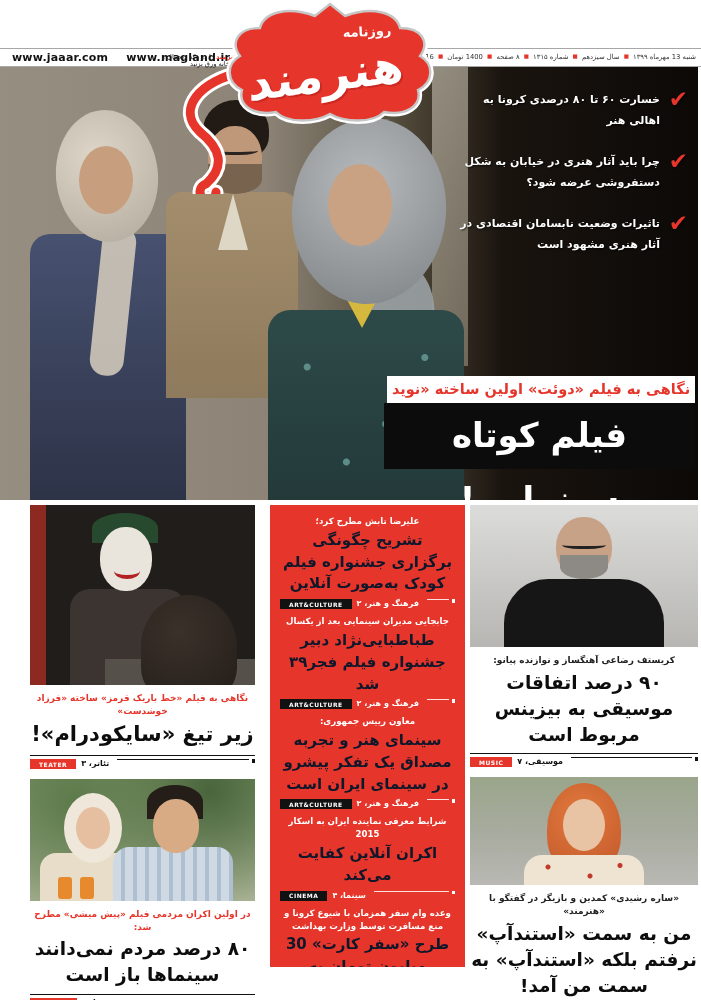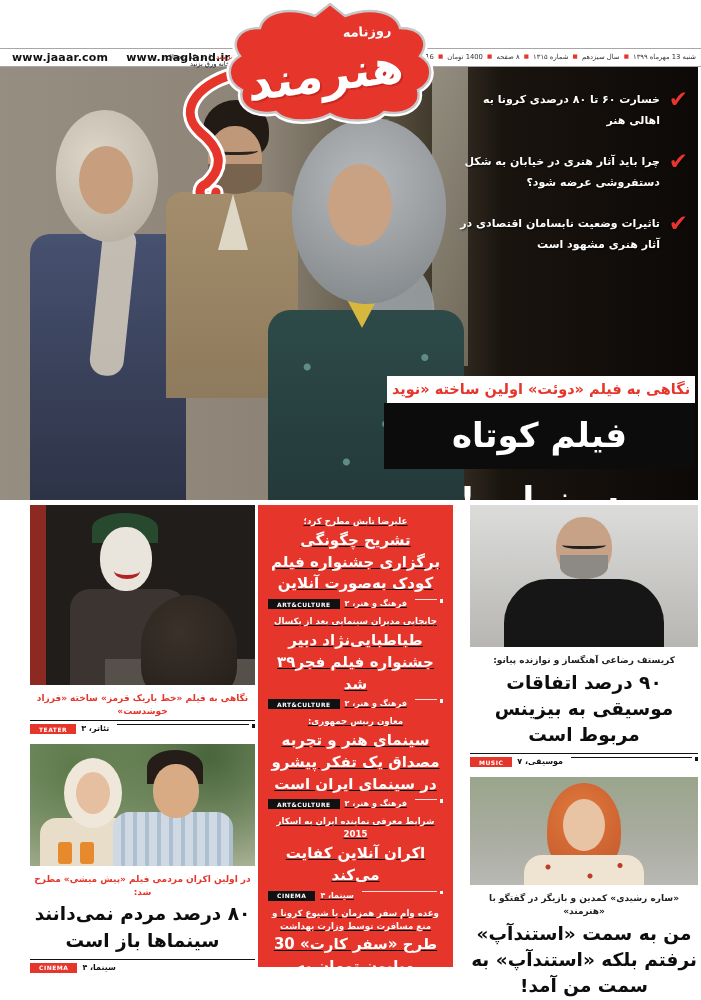--- a/index.html
+++ b/index.html
@@ -63,41 +63,41 @@
 
   
   .kicker-strip{position:absolute;top:310px;left:387px;right:3px;height:27px;background:#fff;
                 color:#e6362c;font-size:14.5px;font-weight:bold;text-align:center;line-height:27px;}
   .head-band{position:absolute;top:337px;left:384px;right:3px;height:66px;background:#0c0c0c;
              color:#fff;font-size:34px;font-weight:bold;text-align:center;line-height:64px;}
 
   
   .col{position:absolute;top:505px;}
   .col-right{right:3px;width:228px;}
-  .col-mid{right:248px;width:195px;text-decoration:underline;}
+  .col-mid{right:236px;width:195px;}
   .col-left{right:446px;width:225px;}
 
   .photo{width:100%;position:relative;overflow:hidden;margin-bottom:7px;}
   .art{text-align:center;margin-bottom:10px;}
   .art .k{font-size:9px;font-weight:bold;color:#222;margin-bottom:3px;line-height:1.4;}
   .art .k.red{color:#e6362c;}
   .art .h{font-size:18.5px;font-weight:bold;color:#0d0d0d;line-height:1.42;margin-bottom:5px;}
   .art .h.big{font-size:21px;}
 
   .sec-row{display:flex;direction:ltr;align-items:flex-start;border-top:1.4px solid #111;padding-top:3px;}
   .chip{background:#e6362c;color:#fff;font-size:6px;font-weight:bold;padding:1.5px 9px;letter-spacing:.5px;direction:ltr;}
   .sec-fa{font-size:8px;font-weight:bold;color:#111;margin:0 5px;direction:rtl;}
   .sec-rule{flex:1;border-top:1px solid #111;margin:0 3px;}
   .sec-sq{width:3.5px;height:3.5px;background:#111;}
 
   
   .redbox{background:#e6362c;height:462px;padding:10px 10px 0;box-sizing:border-box;overflow:hidden;}
   .redart{text-align:center;margin-bottom:5px;}
   .redart .k{color:#fff;font-size:8.6px;font-weight:bold;line-height:1.5;margin-bottom:2px;}
-  .redart .h{color:#ffffff;font-size:15px;font-weight:bold;line-height:1.45;margin-bottom:4px;}
+  .redart .h{color:#0f172a;font-size:15px;font-weight:bold;line-height:1.45;margin-bottom:4px;}
   .redbox .sec-row{border-top:none;padding-top:0;margin-bottom:6px;}
   .redbox .chip{background:#111;}
   .redbox .sec-fa{color:#fff;}
   .redbox .sec-rule{border-color:rgba(255,255,255,.85);}
   .redbox .sec-sq{background:#fff;}
 
   
   .ph-man{height:142px;background:linear-gradient(#dcdcda,#b7b6b3);}
   .ph-man .torso{position:absolute;left:34px;right:34px;top:74px;bottom:0;background:#161616;border-radius:44px 44px 0 0;}
   .ph-man .head{position:absolute;left:50%;top:12px;width:56px;height:62px;margin-left:-28px;border-radius:48%;background:#c8a287;}
@@ -309,20 +309,21 @@
     <div class="photo ph-joker">
       <div class="suit"></div>
       <div class="hair"></div>
       <div class="face"></div>
       <div class="smile"></div>
       <div class="kidsh"></div>
       <div class="kidhead"></div>
     </div>
     <div class="art">
       <div class="k red">نگاهی به فیلم «خط باریک قرمز» ساخته «فرزاد خوشدست»</div>
+      <div class="h big">زیر تیغ «سایکودرام»!</div>
       <div class="sec-row">
         <span class="chip">TEATER</span>
         <span class="sec-fa">تئاتر، ۳</span>
         <span class="sec-rule"></span>
         <span class="sec-sq"></span>
       </div>
     </div>
     <div class="photo ph-couple">
       <div class="w-dress"></div>
       <div class="w-scarf"></div>

